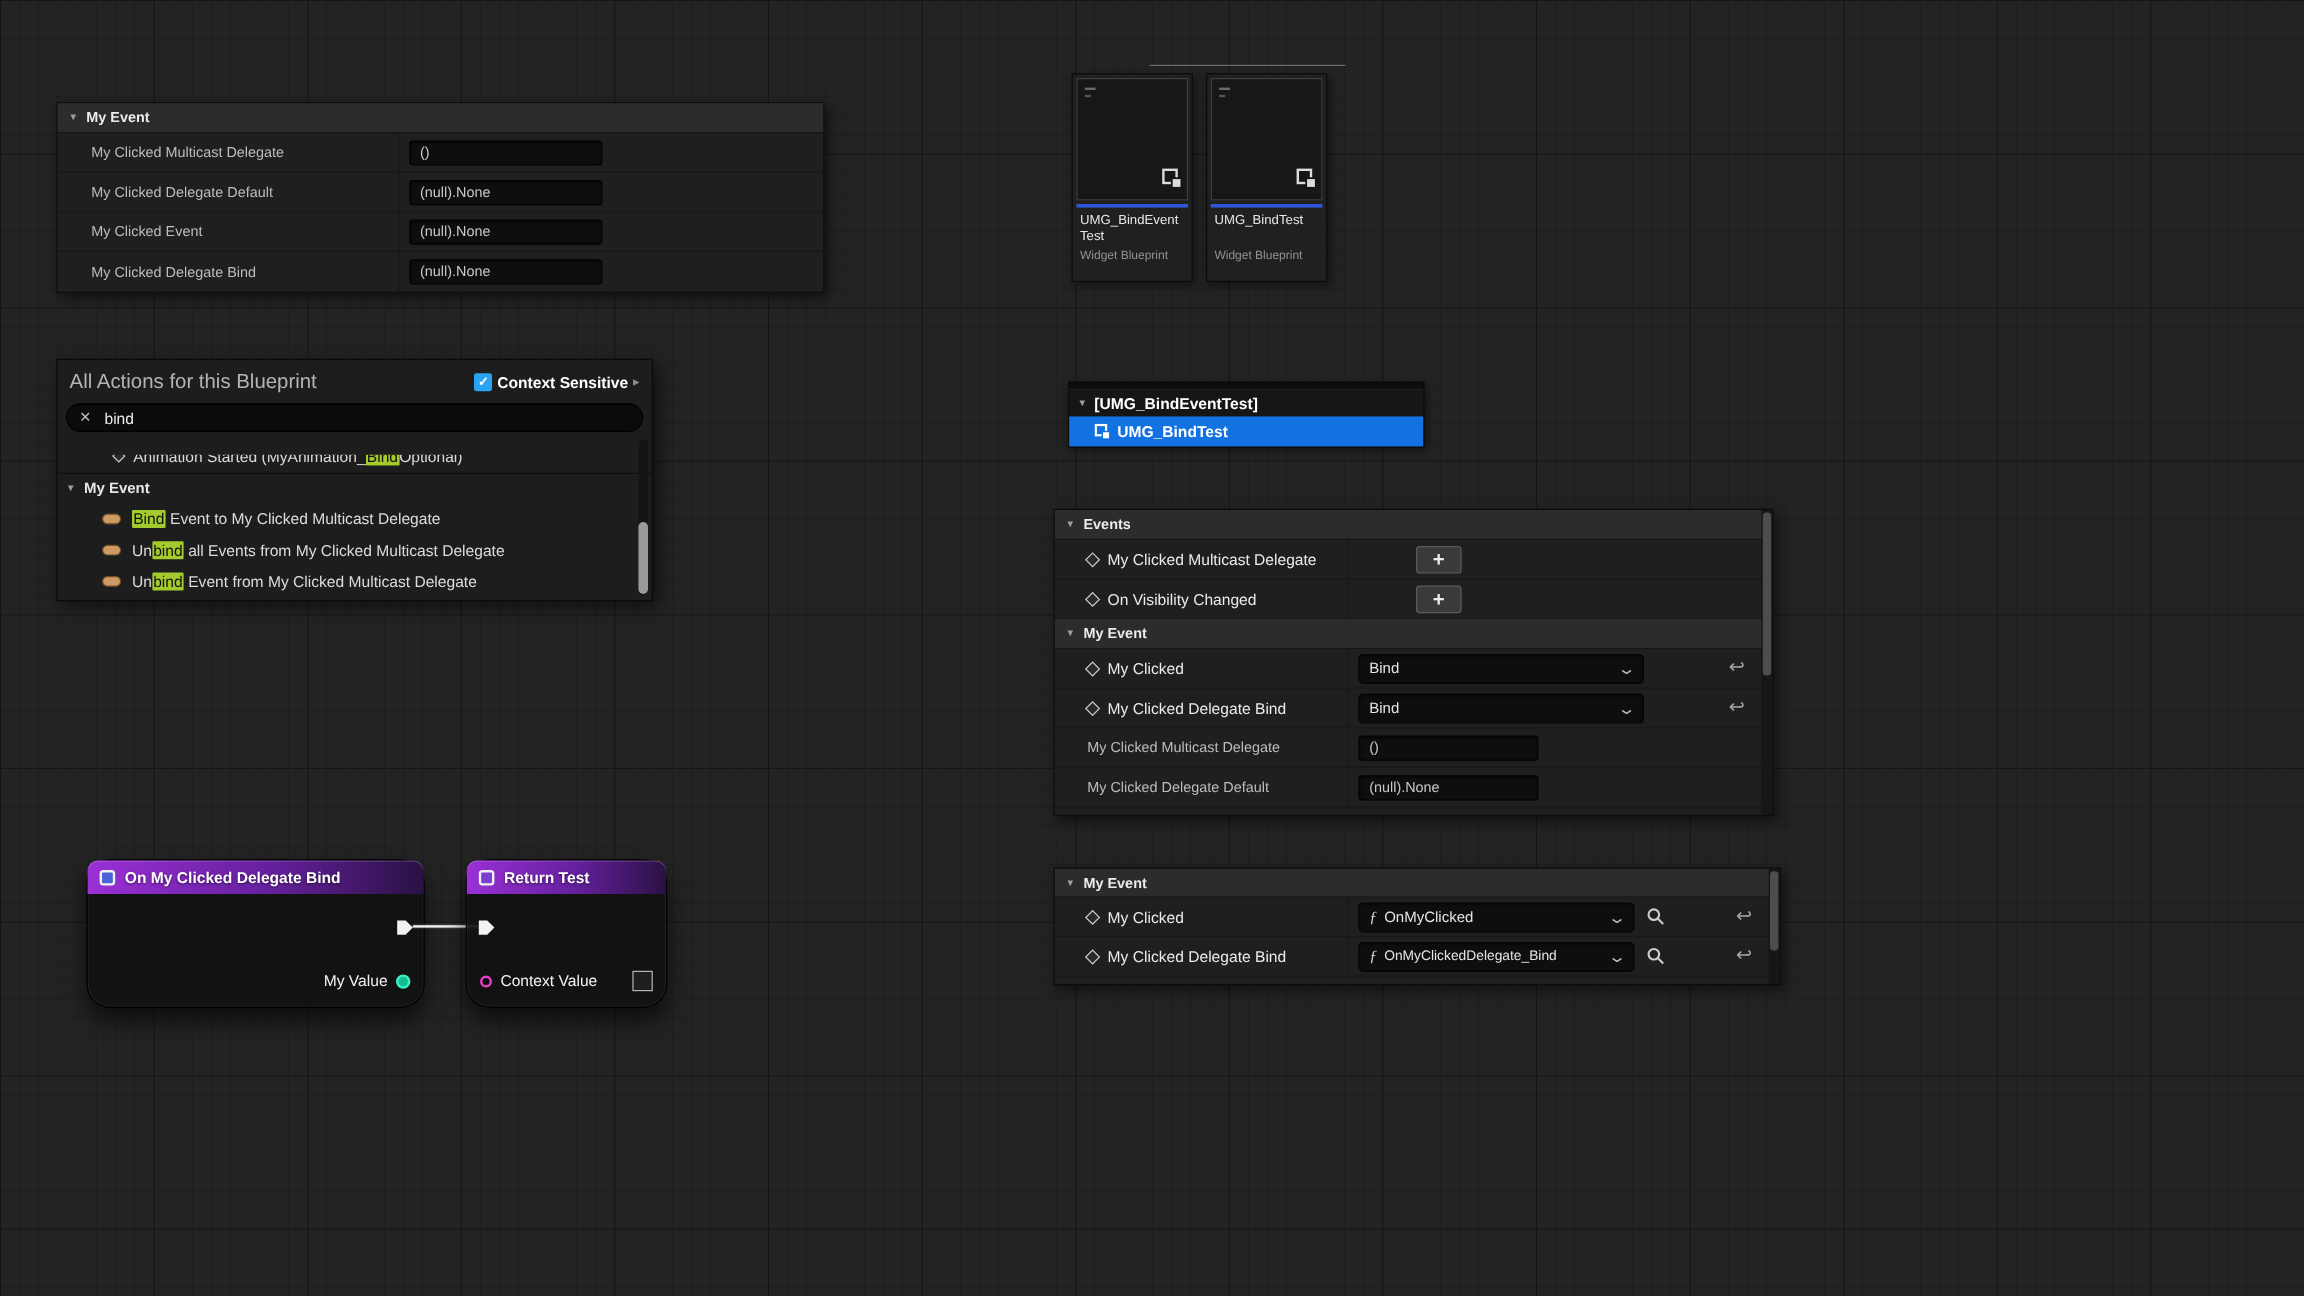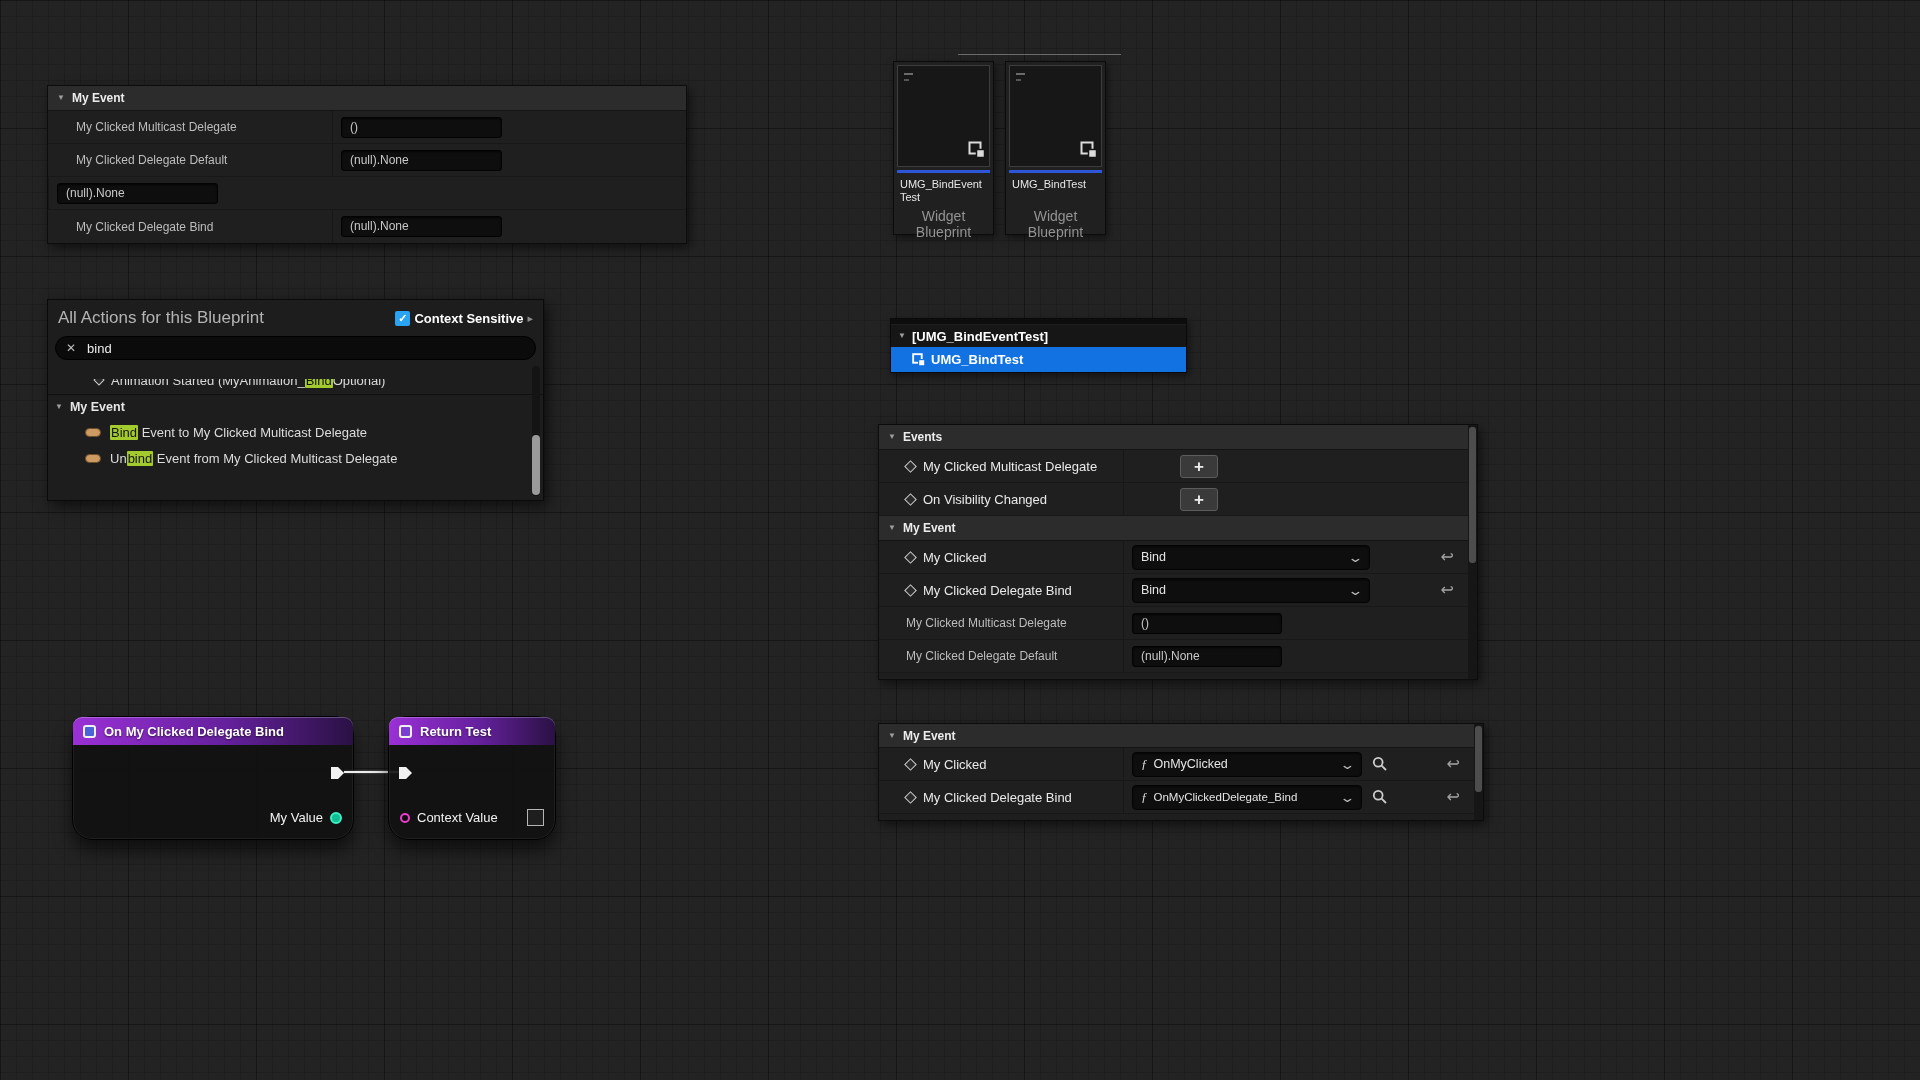--- a/index.html
+++ b/index.html
@@ -78,21 +78,21 @@
 
   
   .asset-card { position:absolute; width:101px; height:174px; background:#202020;
         border:1px solid #0b0b0b; box-shadow:2px 3px 8px rgba(0,0,0,0.5); }
   .asset-thumb { height:102px; margin:3px; background:#171717; border:1px solid #3d3d3d; position:relative; }
   .mini-line1 { position:absolute; left:6px; top:7px; width:9px; height:2px; background:#6a6a6a; }
   .mini-line2 { position:absolute; left:6px; top:13px; width:5px; height:2px; background:#555555; }
   .asset-widget-icon { position:absolute; right:3px; bottom:3px; }
   .asset-stripe { height:3px; margin:0 3px; }
   .asset-name { padding:5px 6px 0; font-size:11px; line-height:13px; color:#e6e6e6; height:31px; overflow:hidden; }
-  .asset-type { padding:4px 6px 0; font-size:14px; color:#939393;text-align:center; }
+  .asset-type { padding:4px 6px 0; font-size:10px; color:#939393; }
 
   
   .hier { position:absolute; left:890px; top:318px; width:297px; background:#121212;
         border:1px solid #0a0a0a; box-shadow:2px 3px 8px rgba(0,0,0,0.5); }
   .hier-sliver { height:6px; background:#0d0d0d; border-bottom:1px solid #1f1f1f; }
   .hier-root { height:22px; display:flex; align-items:center; gap:6px; padding-left:7px;
         background:#161616; color:#ffffff; font-size:13px; font-weight:bold; }
   .hier-selected { height:25px; display:flex; align-items:center; gap:5px; padding-left:21px;
         color:#ffffff; font-size:13px; font-weight:bold; }
 
@@ -133,20 +133,23 @@
   </div>
   <div class="dp-row">
     <div class="dp-label-col" style="width:284px;">
         <span class="lbl-dim">My Clicked Delegate Default</span>
       </div>
     <div class="dp-editor-col">
         <div class="value-box" style="width:161px;">(null).None</div>
       </div>
   </div>
   <div class="dp-row">
+    <div class="dp-label-col" style="width:284px;">
+        <span class="lbl-dim">My Clicked Event</span>
+      </div>
     <div class="dp-editor-col">
         <div class="value-box" style="width:161px;">(null).None</div>
       </div>
   </div>
   <div class="dp-row" style="border-bottom:none;">
     <div class="dp-label-col" style="width:284px;">
         <span class="lbl-dim">My Clicked Delegate Bind</span>
       </div>
     <div class="dp-editor-col">
         <div class="value-box" style="width:161px;">(null).None</div>
@@ -173,20 +176,24 @@
       <span><span>Animation Started (MyAnimation_</span><span class="hl">Bind</span><span>Optional)</span></span>
     </div>
   </div>
   <div class="action-cat">
     <span class="tri">▼</span>
     <span>My Event</span>
   </div>
   <div class="action-item">
     <span class="pill"></span>
     <span><span></span><span class="hl">Bind</span><span> Event to My Clicked Multicast Delegate</span></span>
+  </div>
+  <div class="action-item">
+    <span class="pill"></span>
+    <span><span>Un</span><span class="hl">bind</span><span> all Events from My Clicked Multicast Delegate</span></span>
   </div>
   <div class="action-item">
     <span class="pill"></span>
     <span><span>Un</span><span class="hl">bind</span><span> Event from My Clicked Multicast Delegate</span></span>
   </div>
   <div class="actions-track">
     <div class="actions-thumb"></div>
   </div>
 </div>
 

